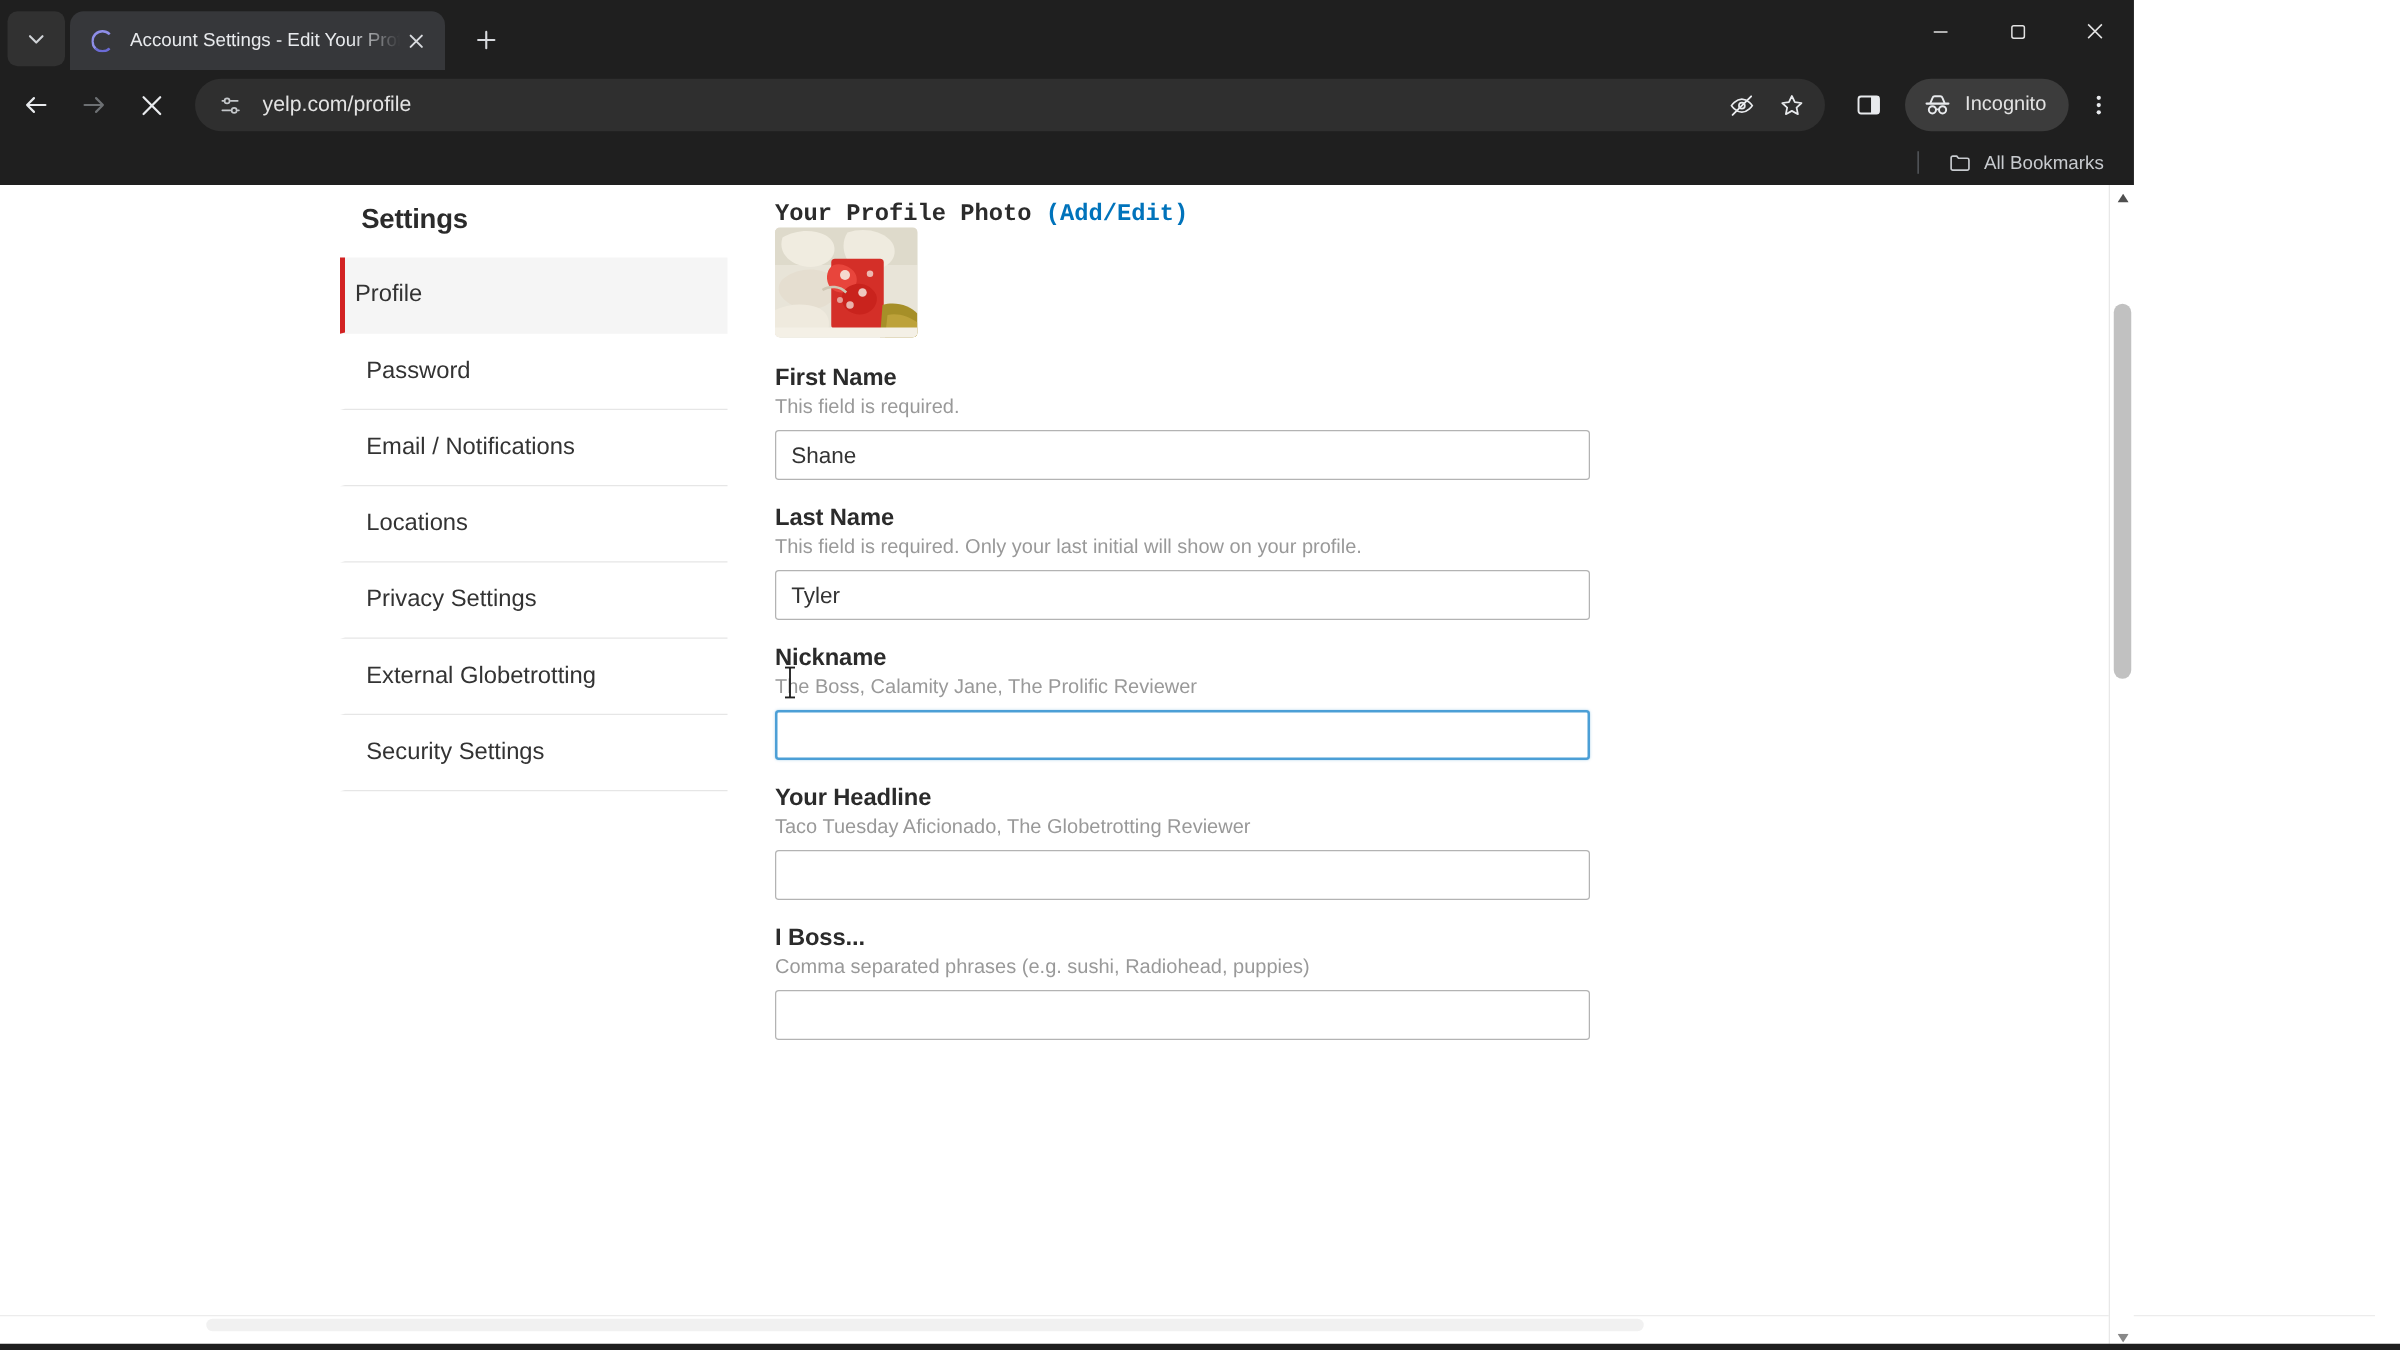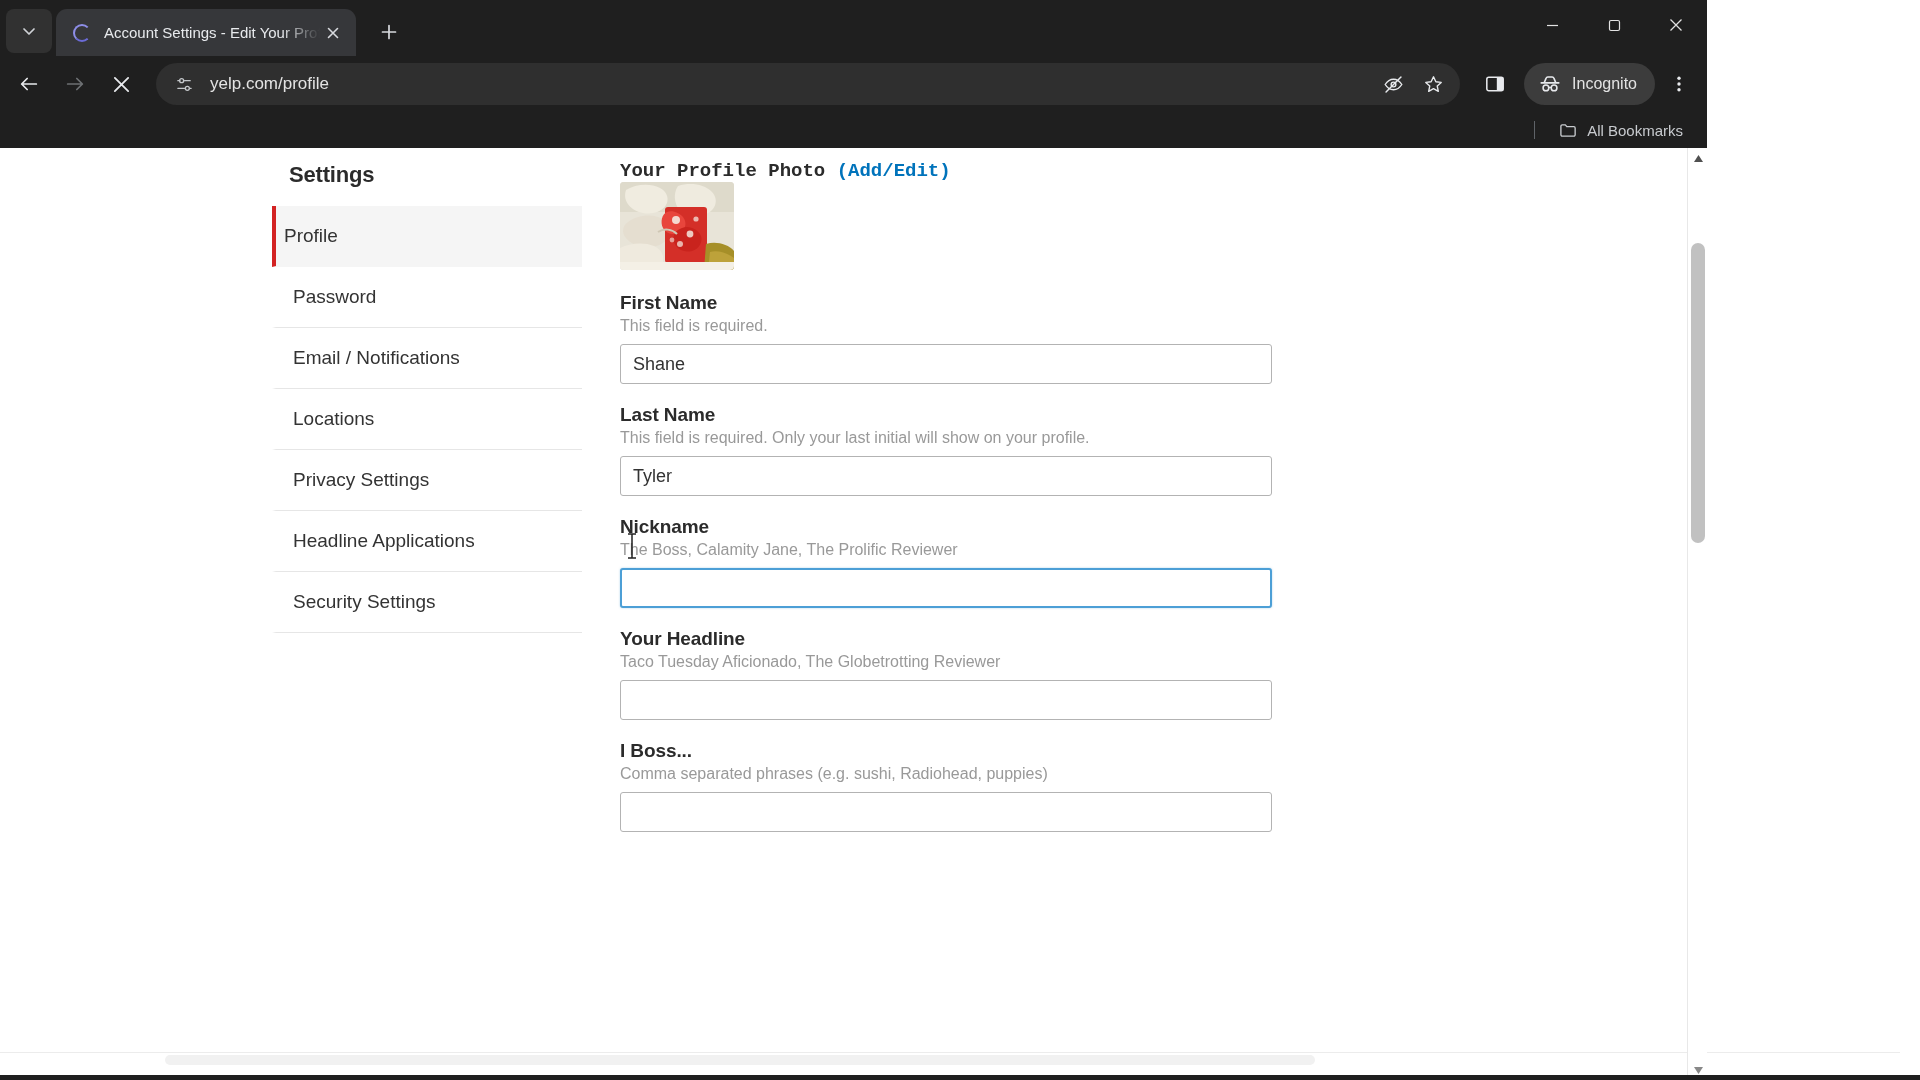--- a/index.html
+++ b/index.html
@@ -588,21 +588,21 @@
             <li class="nav-item">
               <span>Email / Notifications</span>
             </li>
             <li class="nav-item">
               <span>Locations</span>
             </li>
             <li class="nav-item">
               <span>Privacy Settings</span>
             </li>
             <li class="nav-item">
-              <span>Headline Applications</span>
+              <span>External Globetrotting</span>
             </li>
             <li class="nav-item">
               <span>Security Settings</span>
             </li>
           </ul>
         </div>
 
         <div class="main">
 
           <div class="photo-head">

